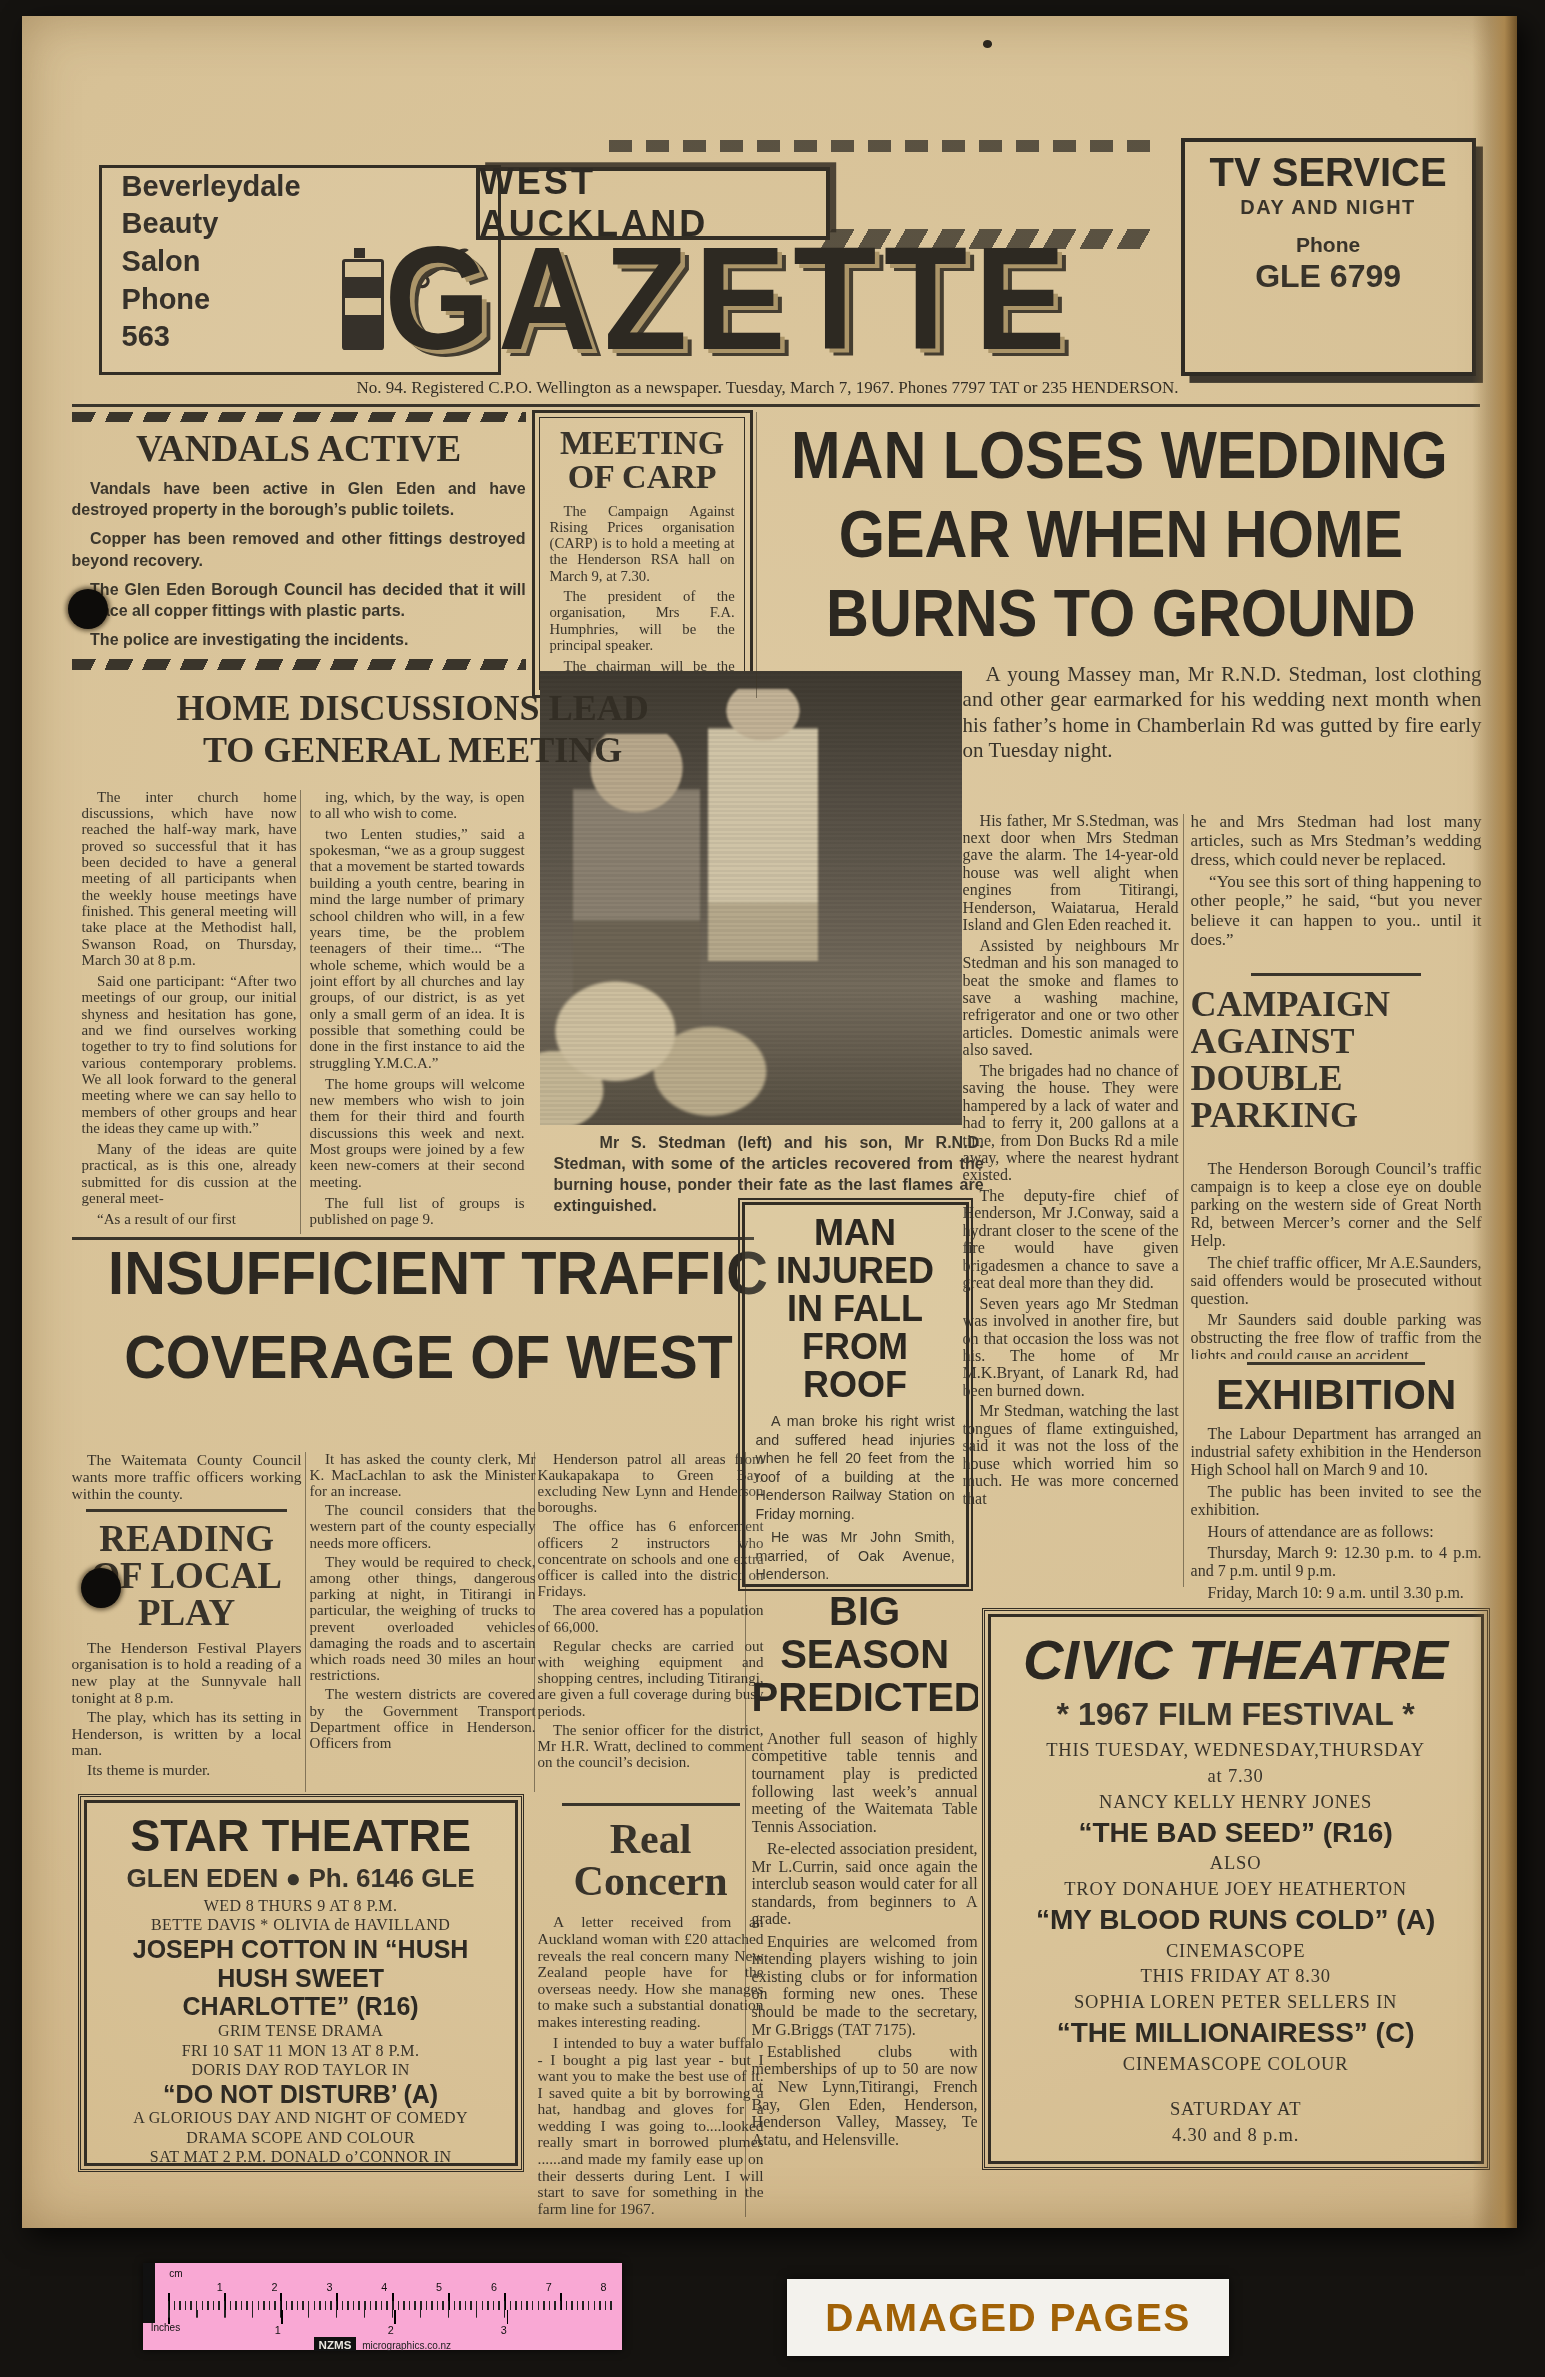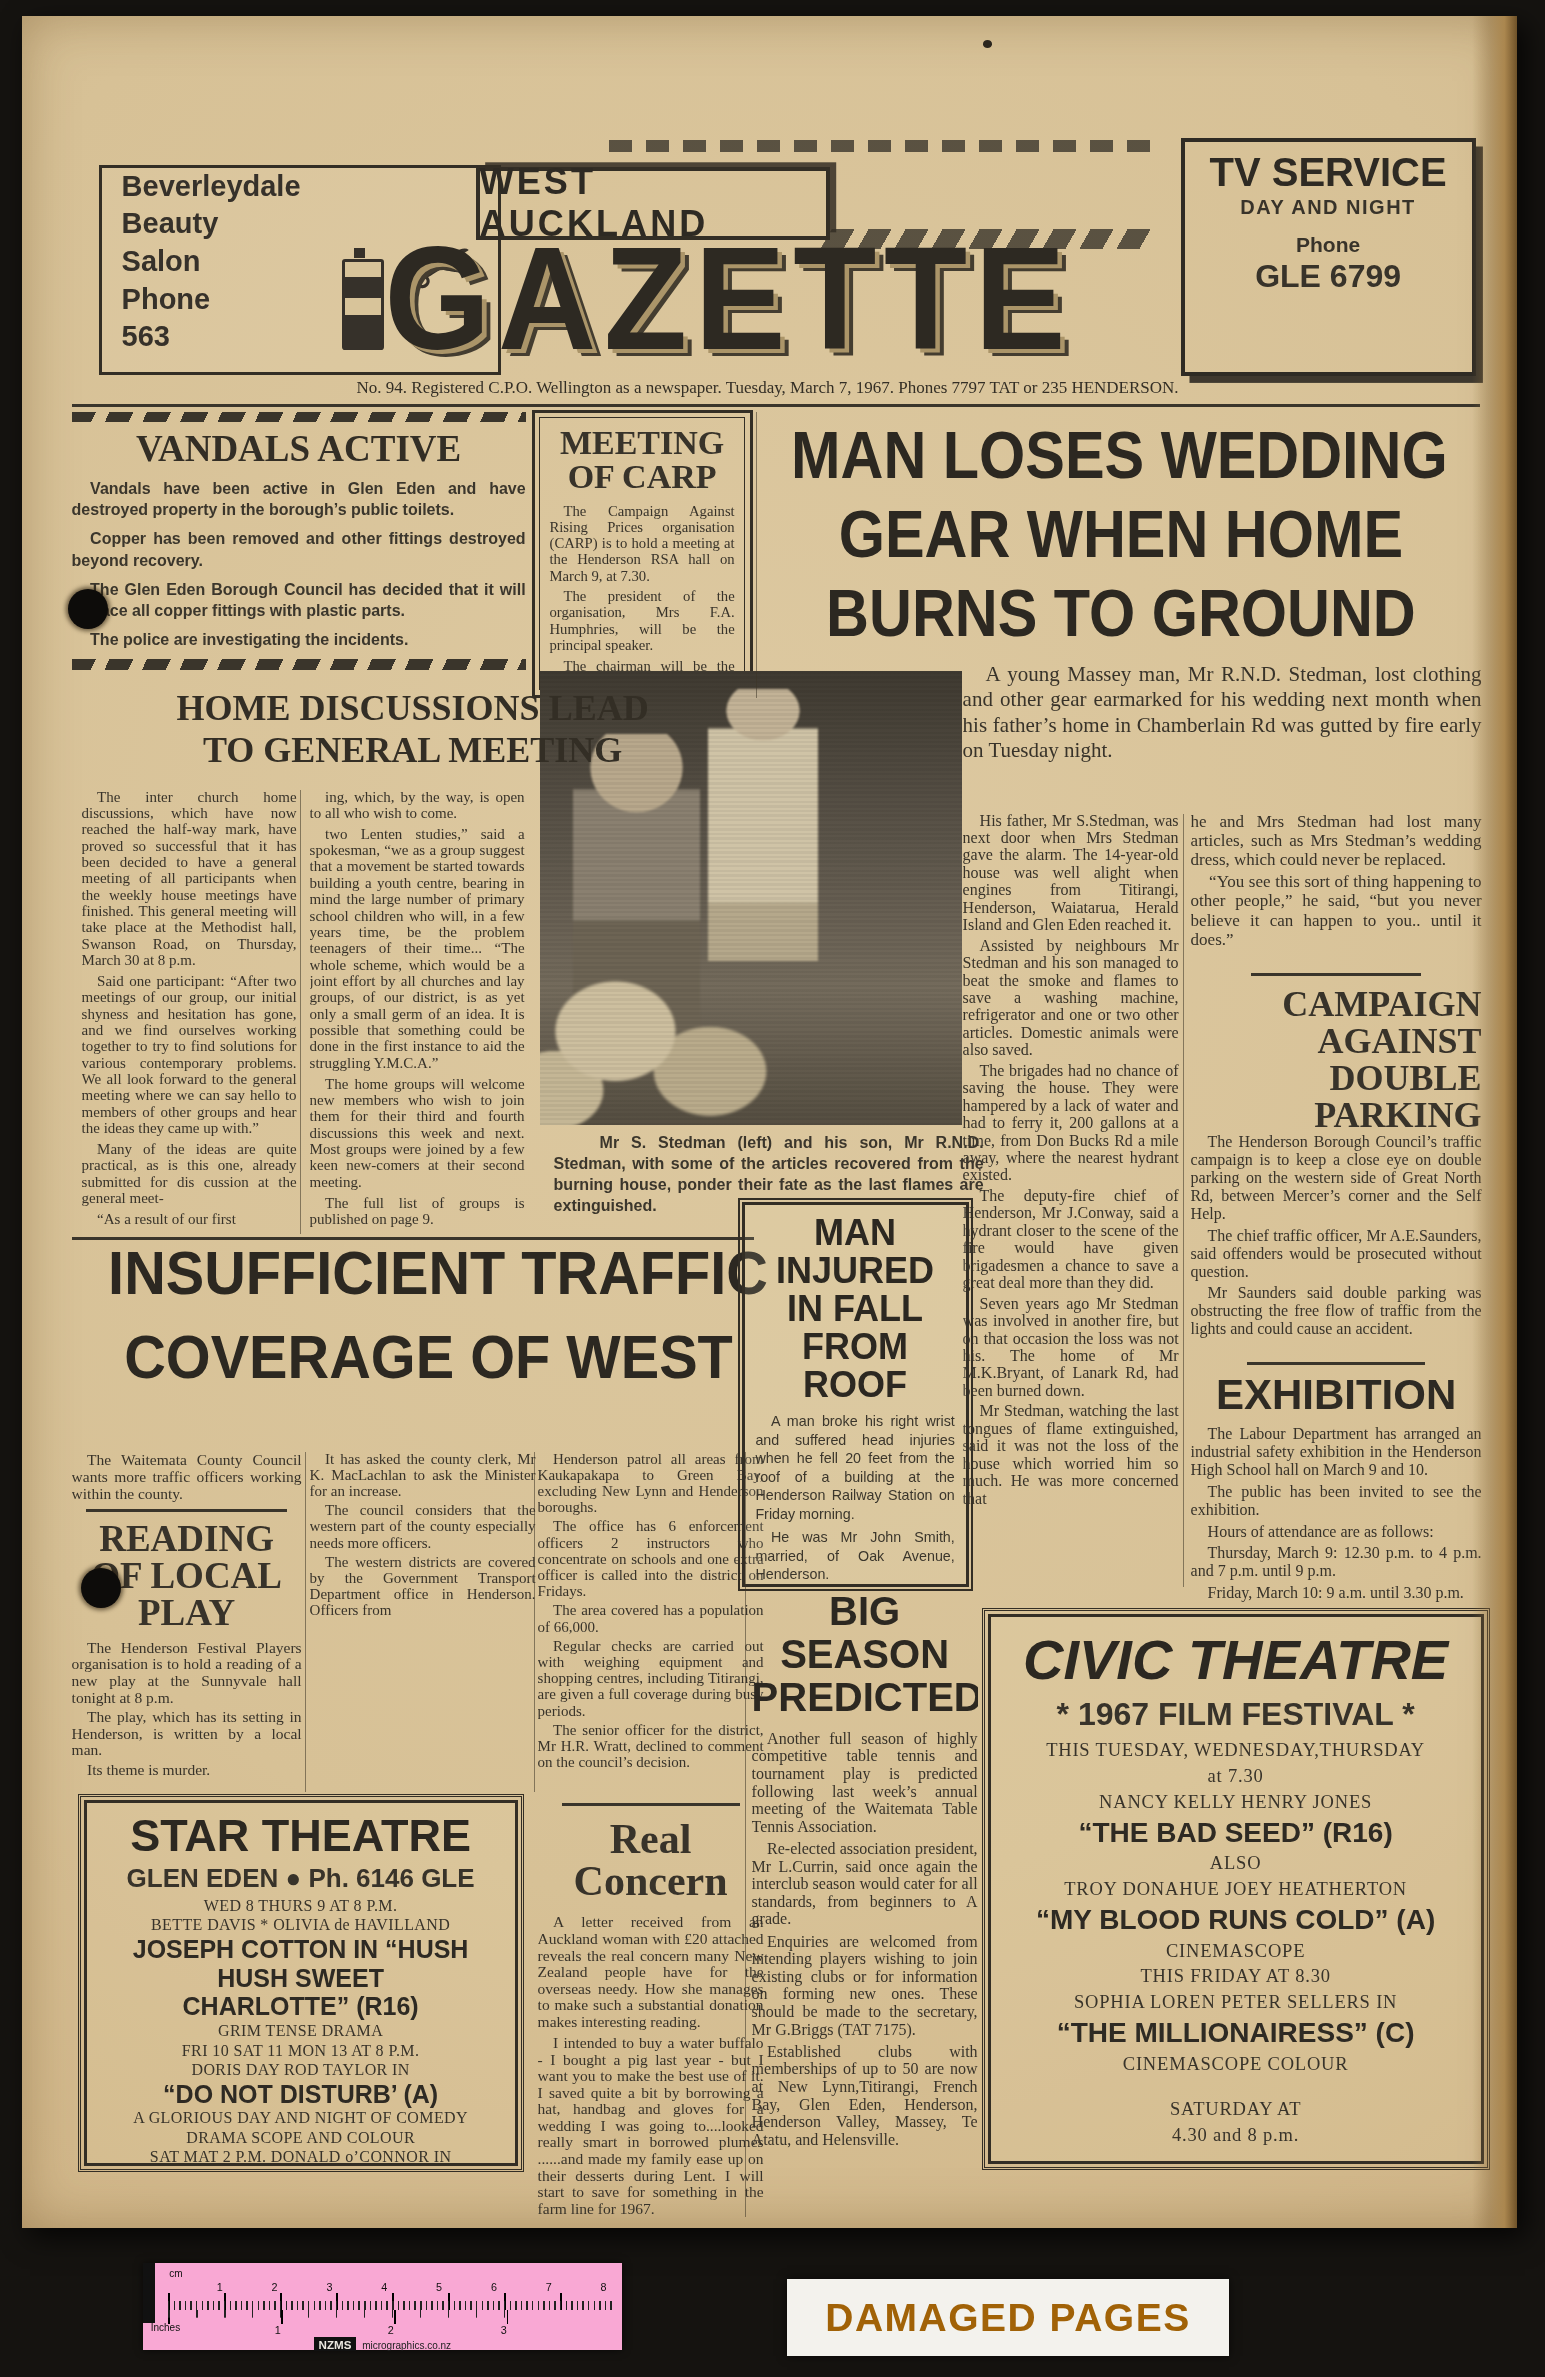--- a/index.html
+++ b/index.html
@@ -59,21 +59,21 @@
   #lead{left:941px;top:646px;width:519px;height:153px}
   #lead p{font:21px/1.22 "Liberation Serif",serif;margin:0;text-align:justify;text-indent:23px}
   #main-col1{left:941px;top:796px;width:216px;height:778px}
   #main-col1 p{font:16px/1.09 "Liberation Serif",serif;margin:0 0 3.1px;text-align:justify;text-indent:17px}
   #story-col2{left:1169px;top:796px;width:291px;height:159px}
   #story-col2 p{font:17px/1.13 "Liberation Serif",serif;margin:0 0 3.1px;text-align:justify}
   #story-col2 p+p{text-indent:18.5px}
   
   #campaign{left:1169px;top:957px;width:291px;height:386px}
   #campaign .top{width:170px;height:3.1px;background:#3a352b;margin:0 auto 10.8px}
-  #campaign h2{font:bold 36px/1.02 "Liberation Serif",serif;text-align:right;margin:0 0 0}
+  #campaign h2{font:bold 36px/1.02 "Liberation Serif",serif;text-align:left;margin:0 0 27px}
   #campaign p{font:16px/1.12 "Liberation Serif",serif;margin:0 0 3.9px;text-align:justify;text-indent:17px}
   #exhibition{left:1169px;top:1346px;width:291px;height:325px}
   #exhibition .top{width:178px;height:3.1px;background:#3a352b;margin:0 auto 9.3px}
   #exhibition h2{font:800 42px/1 "Liberation Sans",sans-serif;text-align:center;margin:0 0 9.3px;color:#2e2a23}
   #exhibition p{font:16px/1.12 "Liberation Serif",serif;margin:0 0 3.9px;text-align:justify;text-indent:17px}
   
   #photo{left:518px;top:655px;width:422px;height:454px;background:linear-gradient(180deg,#3f3a31 0%,#5c554a 38%,#746b5c 70%,#554e41 100%);overflow:hidden}
   #photo .fig1{position:absolute;left:8%;top:14%;width:30%;height:74%;background:radial-gradient(60% 22% at 50% 10%,#b8a88c 0 60%,transparent 61%),linear-gradient(180deg,transparent 16%,#8a8070 17% 55%,#6d6454 56% 100%);border-radius:23px 23px 0 0;filter:blur(0.8px)}
   #photo .fig2{position:absolute;left:40%;top:4%;width:26%;height:60%;background:radial-gradient(55% 18% at 50% 8%,#c2b296 0 60%,transparent 61%),linear-gradient(180deg,transparent 14%,#cfc3a6 15% 78%,#b5a88b 79% 100%);border-radius:26px 26px 0 0;filter:blur(0.8px)}
   #photo .pile{position:absolute;left:-6%;bottom:-8%;width:80%;height:52%;
@@ -302,20 +302,21 @@
     </h2>
     <div class="p2">
         <p>The Henderson Festival Players organisation is to hold a reading of a new play at the Sunnyvale hall tonight at 8 p.m.</p>
         <p>The play, which has its setting in Henderson, is written by a local man.</p>
         <p>Its theme is murder.</p>
       </div>
   </div>
   <div id="traffic-c2" class="abs clip">
       <p>It has asked the county clerk, Mr K. MacLachlan to ask the Minister for an increase.</p>
       <p>The council considers that the western part of the county especially needs more officers.</p>
+      <p>They would be required to check, among other things, dangerous parking at night, in Titirangi in particular, the weighing of trucks to prevent overloaded vehicles damaging the roads and to ascertain which roads need 30 miles an hour restrictions.</p>
       <p>The western districts are covered by the Government Transport Department office in Henderson.  Officers from</p>
     </div>
   <div id="traffic-c3" class="abs clip">
       <p>Henderson patrol all areas from Kaukapakapa to Green Bay, excluding New Lynn and Henderson boroughs.</p>
       <p>The office has 6 enforcement officers 2 instructors who concentrate on schools and one extra officer is called into the district on Fridays.</p>
       <p>The area covered has a population of 66,000.</p>
       <p>Regular checks are carried out with weighing equipment and shopping centres, including Titirangi, are given a full coverage during busy periods.</p>
       <p>The senior officer for the district, Mr H.R. Wratt, declined to comment on the council’s decision.</p>
     </div>
 

